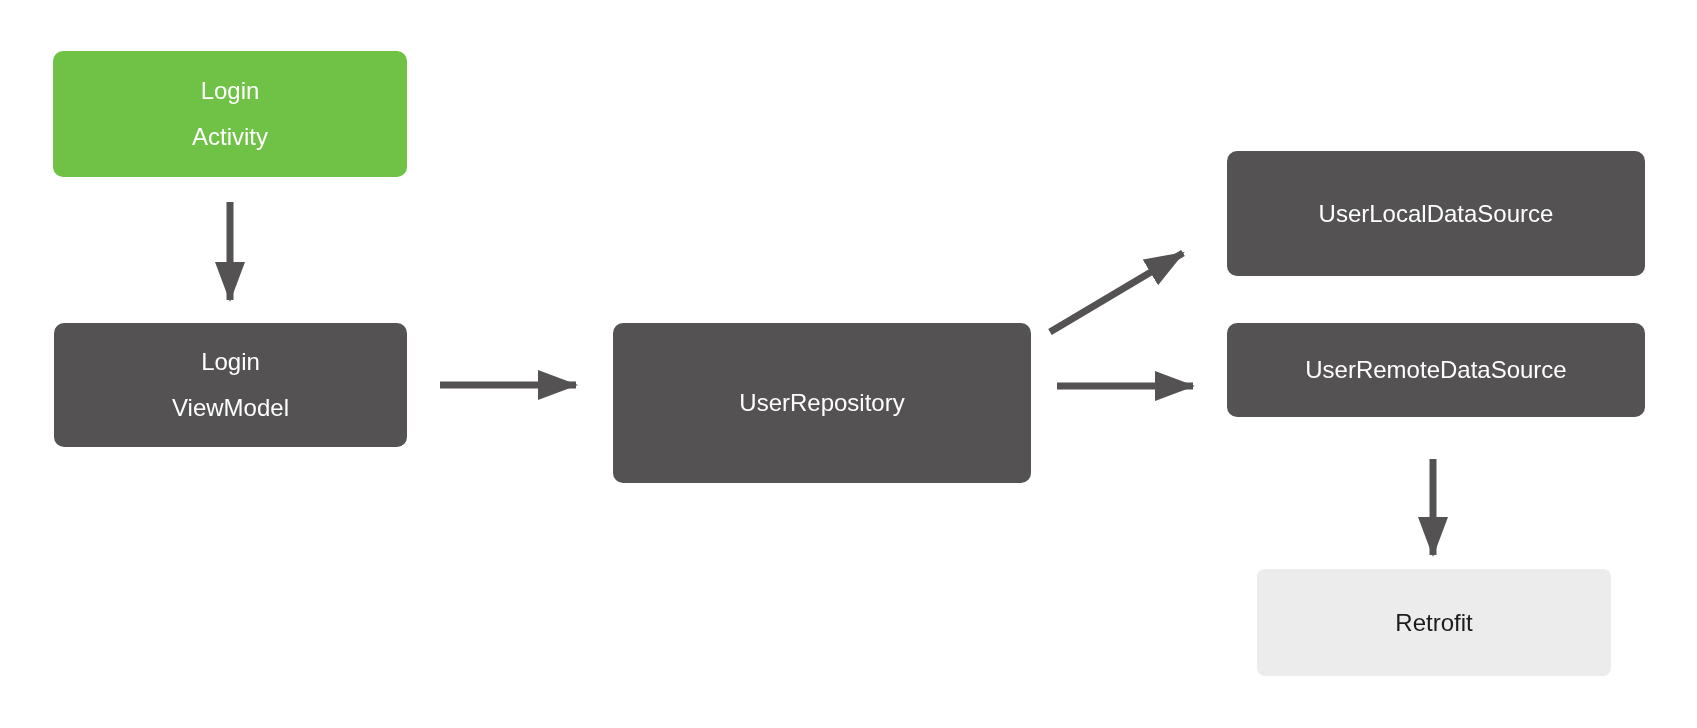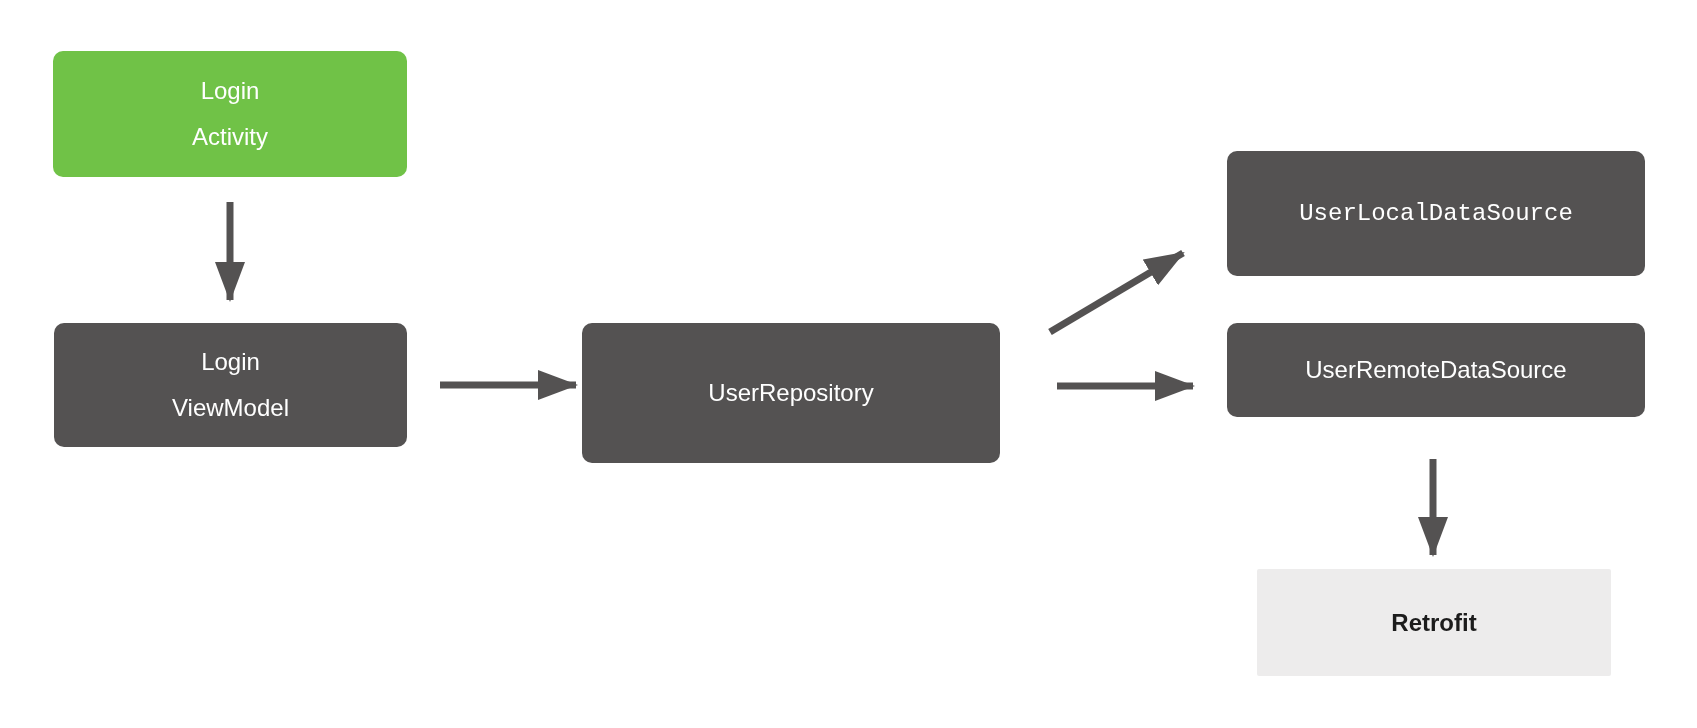--- a/index.html
+++ b/index.html
@@ -42,26 +42,26 @@
     align-items: center;
     justify-content: center;
     text-align: center;
     font-size: 24px;
     line-height: 46px;
     border-radius: 10px;
     white-space: pre-line;
   }
   .node--dark  { background: var(--node-dark);    color: var(--text-on-dark); }
   .node--green { background: var(--node-primary); color: var(--text-on-dark); }
-  .node--light { background: var(--node-light);   color: var(--text-on-light); border-radius: 2px; font-weight: bold; }
+  .node--light { background: var(--node-light);   color: var(--text-on-light); border-radius: 8px; }
 
   #n-login-activity   { left: 53px;   top: 51px;  width: 354px; height: 126px; }
   #n-login-viewmodel  { left: 54px;   top: 323px; width: 353px; height: 124px; }
-  #n-user-repository  { left: 582px;  top: 323px; width: 418px; height: 140px; text-align: center; }
-  #n-user-local       { left: 1227px; top: 151px; width: 418px; height: 125px; font-family: Liberation Mono, monospace; }
+  #n-user-repository  { left: 613px;  top: 323px; width: 418px; height: 160px; text-align: center; }
+  #n-user-local       { left: 1227px; top: 151px; width: 418px; height: 125px; }
   #n-user-remote      { left: 1227px; top: 323px; width: 418px; height: 94px; }
   #n-retrofit         { left: 1257px; top: 569px; width: 354px; height: 107px; }
 </style>
 </head>
 <body>
 
 <div class="canvas">
 
   <svg class="edges" viewBox="0 0 1697 728" aria-hidden="true">
     <defs>

